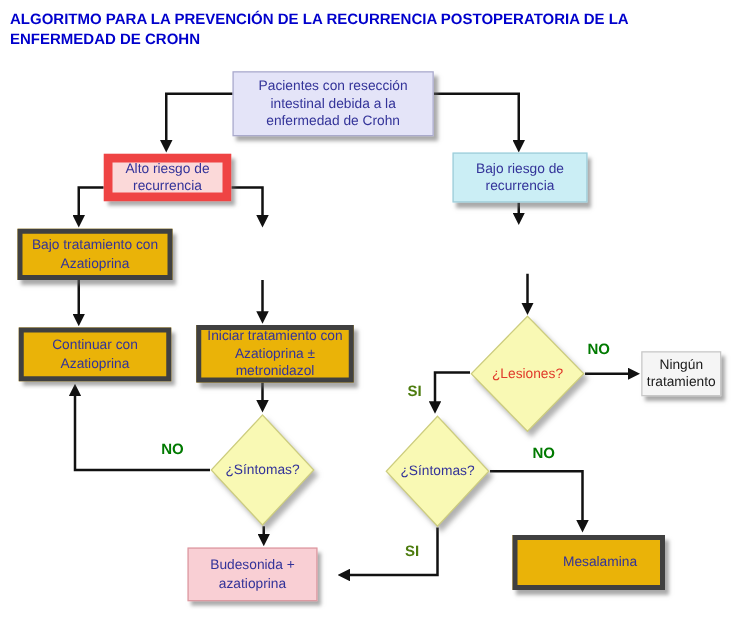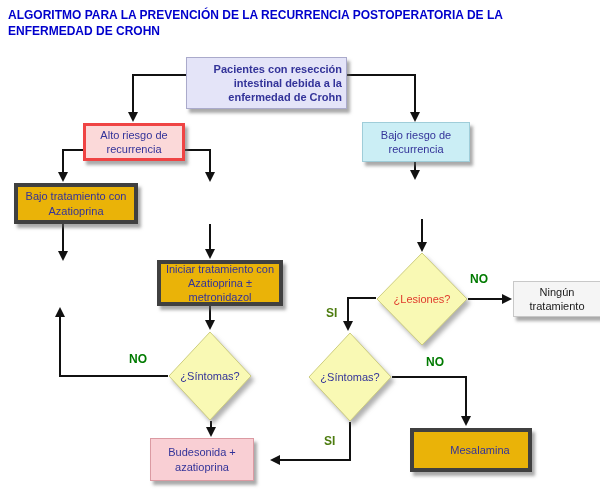--- a/index.html
+++ b/index.html
@@ -15,22 +15,22 @@
   #connectors{position:absolute;left:0;top:0;}
   .node{
     position:absolute;box-sizing:border-box;
     display:flex;align-items:center;justify-content:center;
     text-align:center;
     font:11px/1.3 "Liberation Sans",sans-serif;
     color:#333399;
     box-shadow:3px 4px 3px rgba(100,100,100,0.55);
     padding:2px 4px;
   }
-  .n-pacientes{background:#E4E4F8;border:1px solid #AAAACB;text-align:right;justify-content:flex-start;font-weight:bold;}
-  .n-alto{background:#FBD9D9;border:3px solid #ef4444;}
+  .n-pacientes{background:#E4E4F8;border:1px solid #AAAACB;text-align:center;justify-content:flex-start;}
+  .n-alto{background:#FBD9D9;border:7px solid #ef4444;}
   .n-bajo{background:#CBEEF5;border:1px solid #9FCDD9;}
   .n-wheat{background:#eab308;border:4px solid #404040;}
   .n-mint{background:#CEF5E7;border:1px solid #9FD9C2;}
   .n-yellow{background:#FBFACB;border:1px solid #DCDB96;}
   .n-gray{background:#F5F5F5;border:1px solid #C8C8C8;color:#1a1a1a;}
   .n-pink{background:#F9CFD4;border:1px solid #DB9AA2;}
   .diamond{position:absolute;}
   .diamond svg{display:block;filter:drop-shadow(3px 4px 2px rgba(100,100,100,0.5));}
   .dtext{
     position:absolute;left:0;top:0;right:0;bottom:0;
@@ -85,26 +85,29 @@
   <div class="node n-bajo" style="left:362px;top:122px;width:108px;height:40px;">
     <span>Bajo riesgo de recurrencia</span>
   </div>
 
   <div class="node n-wheat" style="left:14px;top:183px;width:124px;height:41px;">
     <span>Bajo tratamiento con Azatioprina</span>
   </div>
 
 
 
+  <div class="node n-wheat" style="left:15px;top:262px;width:122px;height:43px;">
+    <span>Continuar con Azatioprina</span>
+  </div>
 
   <div class="node n-wheat" style="left:157px;top:260px;width:126px;height:46px;">
     <span>Iniciar tratamiento con Azatioprina ± metronidazol</span>
   </div>
 
-  <div class="node n-gray" style="left:513px;top:281px;width:88px;height:36px;">
+  <div class="node n-gray" style="left:513px;top:281px;width:64px;height:36px;">
     <span>Ningún tratamiento</span>
   </div>
 
   <div class="node n-wheat" style="left:410px;top:428px;width:122px;height:44px;padding-left:22px;">
     <span>Mesalamina</span>
   </div>
 
   <div class="node n-pink" style="left:150px;top:438px;width:104px;height:43px;">
     <span>Budesonida + azatioprina</span>
   </div>

